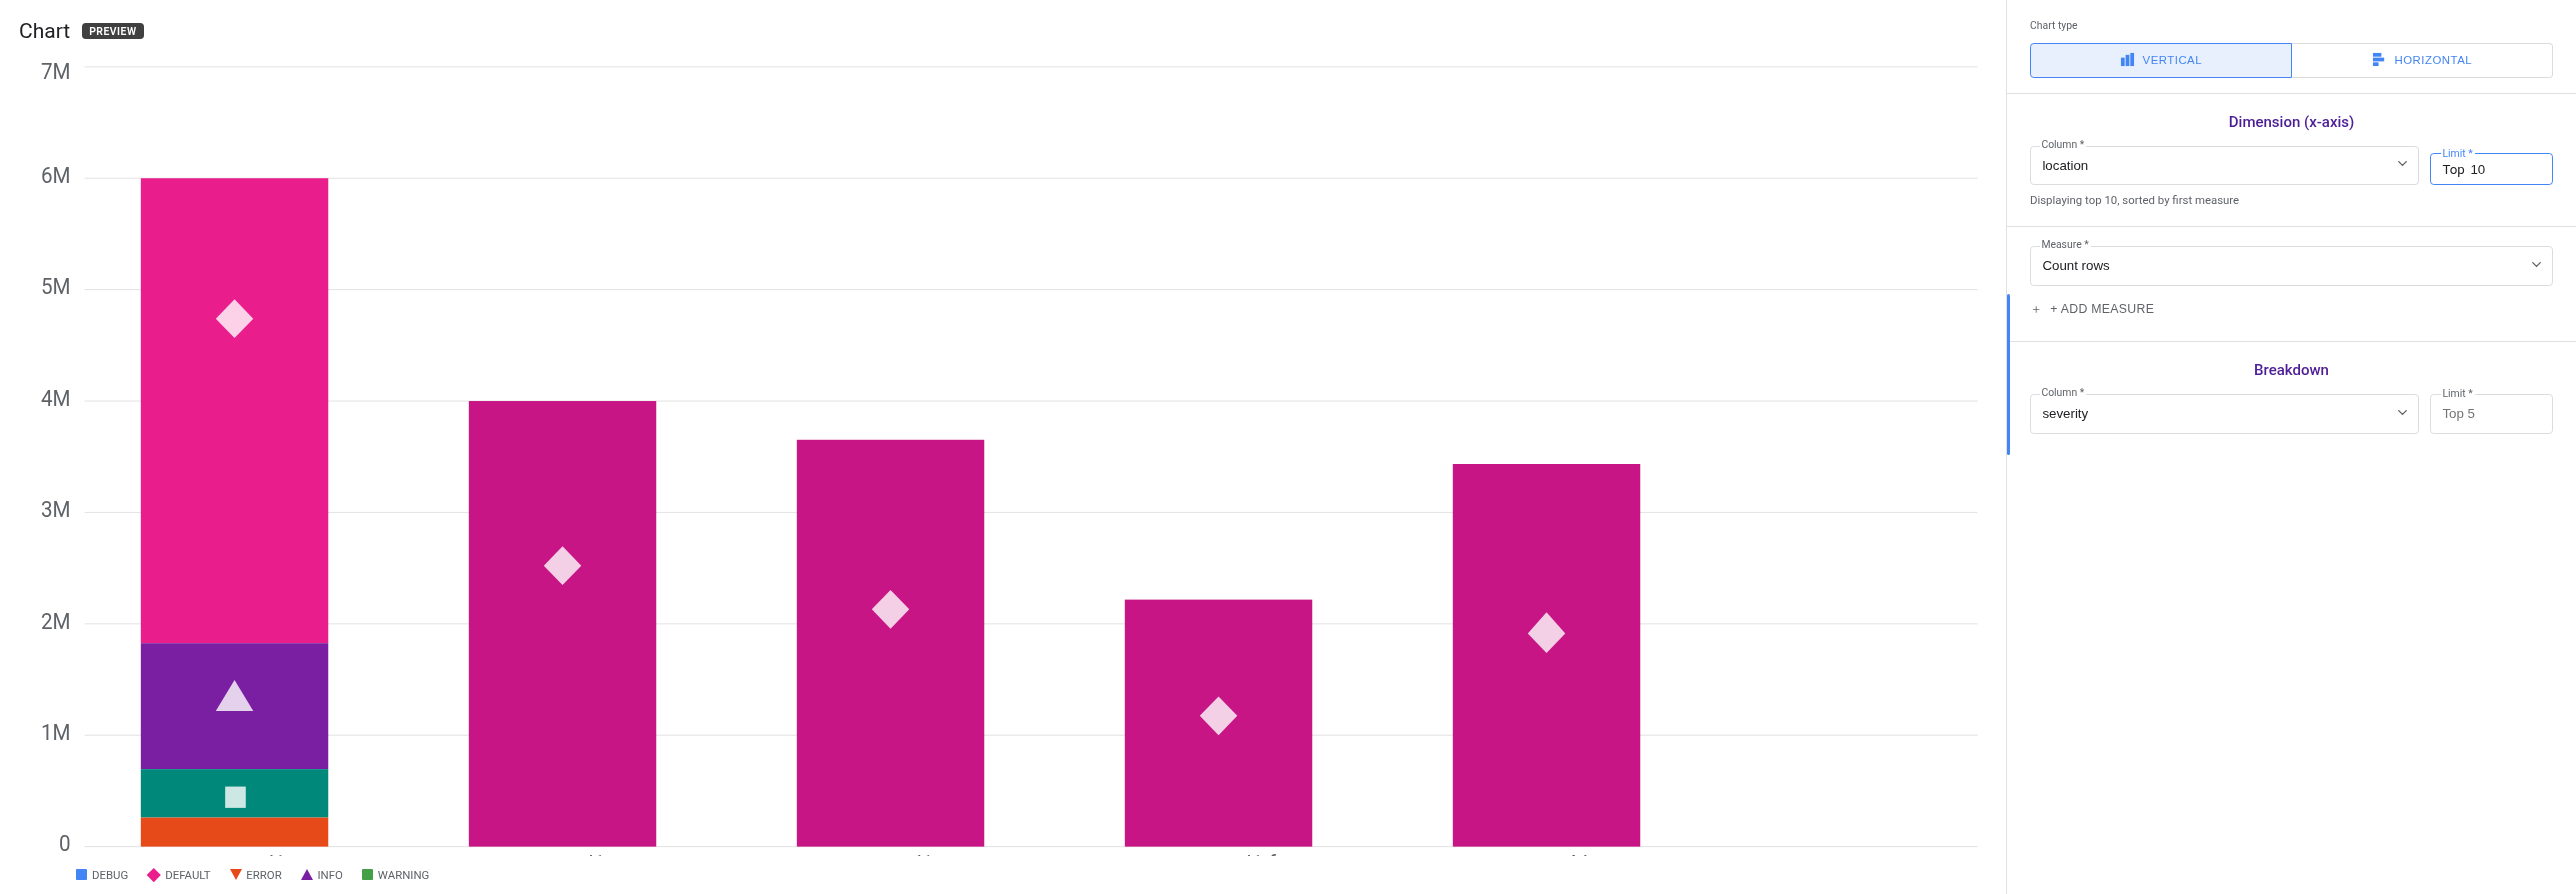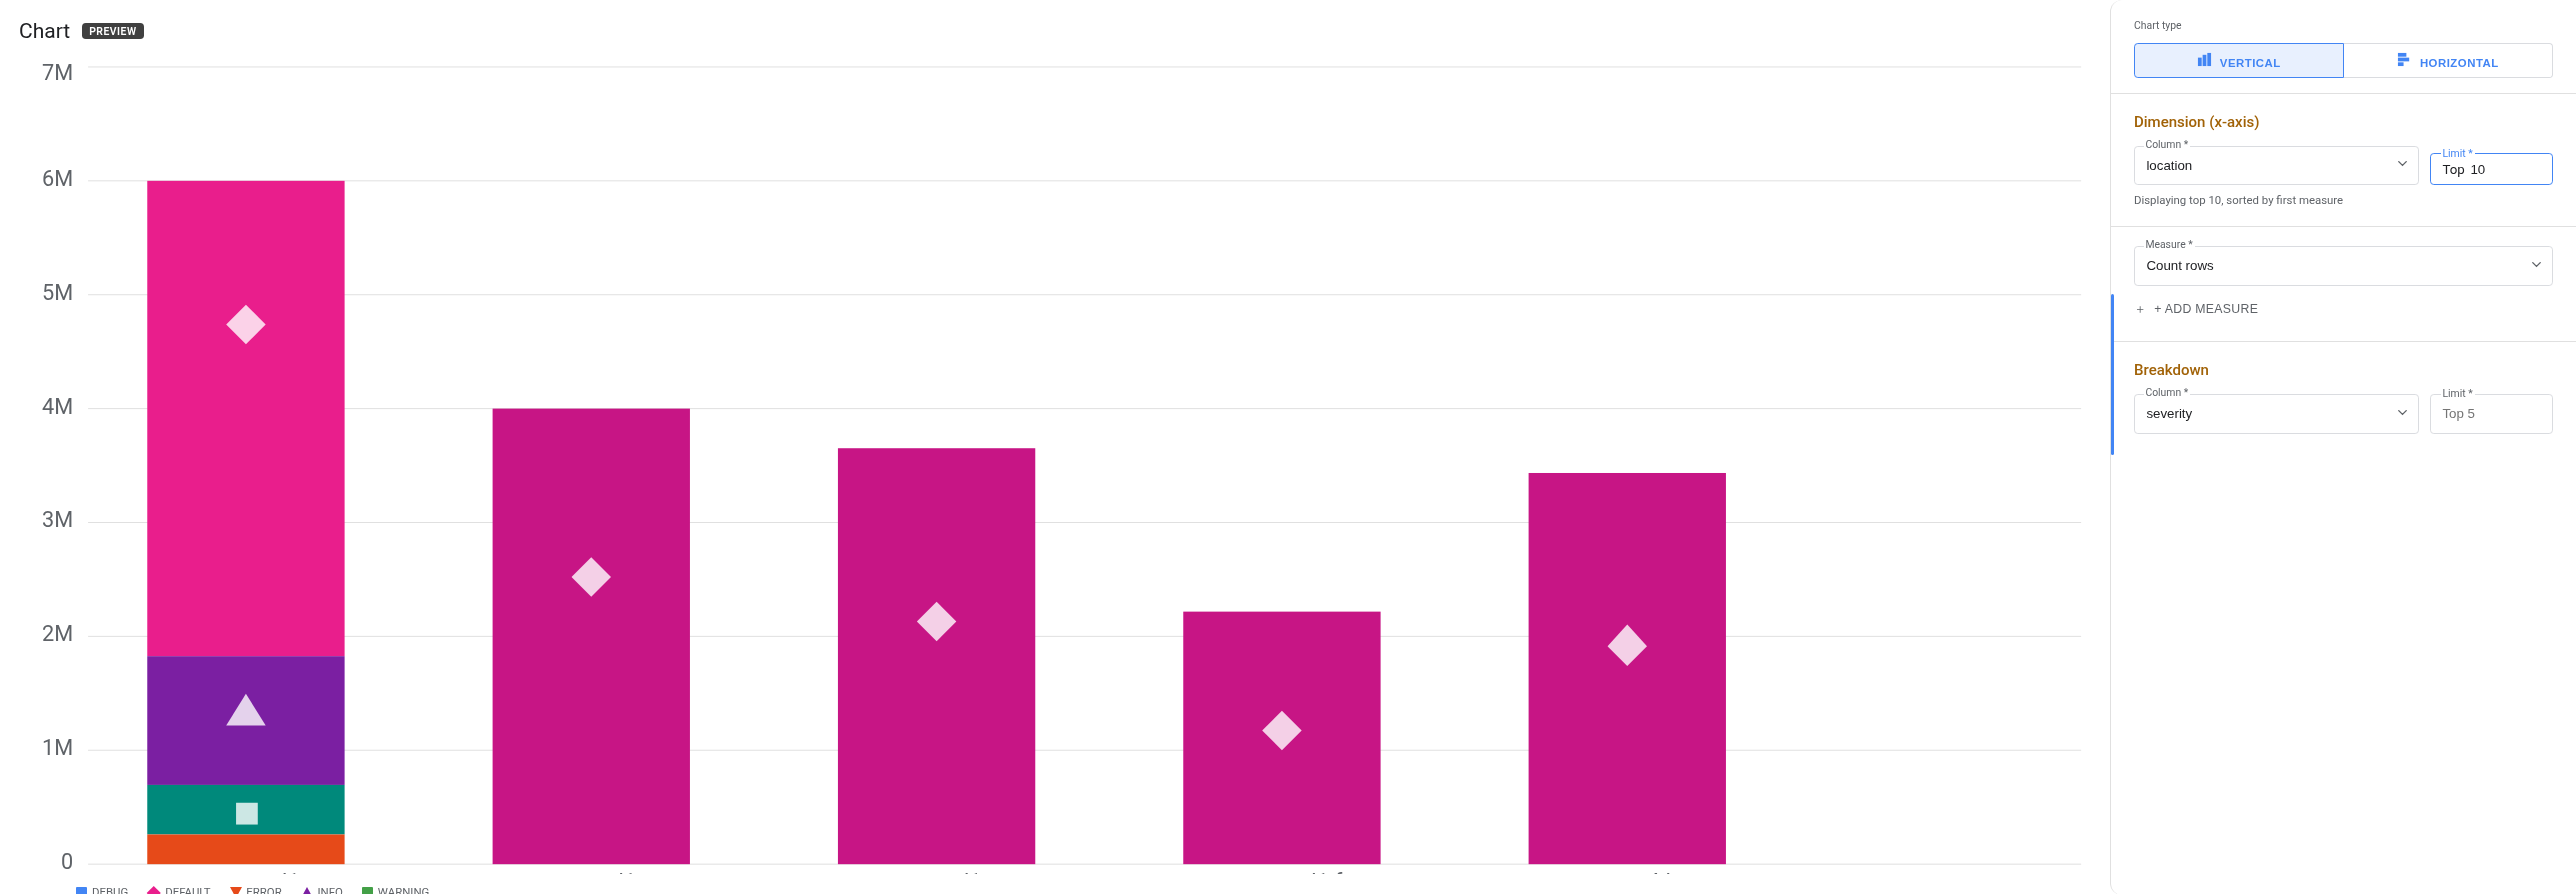--- a/index.html
+++ b/index.html
@@ -69,27 +69,26 @@
     .legend-item {
       display: flex;
       align-items: center;
       gap: 4.7px;
       font-size: 11.4px;
       color: #5f6368;
     }
 
     
     .right-panel {
-      width: 466px;
+      width: 570px;
       border-left: 0.9px solid #e0e0e0;
       display: flex;
       flex-direction: column;
       padding: 0;
       overflow-y: auto;
-      border-radius: 12px;
     }
 
     
     .chart-type-section {
       padding: 19px 23px 15px 23px;
       border-bottom: 0.9px solid #e0e0e0;
     }
 
     .chart-type-label {
       font-size: 10.4px;
@@ -138,25 +137,25 @@
       gap: 0;
       margin-top: 11.4px;
     }
 
     .orientation-btn {
       flex: 1;
       padding: 7.6px 15px;
       border: 0.9px solid #dadce0;
       background: #fff;
       font-size: 11.4px;
-      font-weight: 700;
+      font-weight: 400;
       letter-spacing: 0.5px;
       cursor: pointer;
       display: flex;
-      align-items: flex-end;
+      align-items: center;
       justify-content: center;
       gap: 7.6px;
       color: #4285f4;
     }
 
     .orientation-btn.active {
       background: #e8f0fe;
       border-color: #4285f4;
     }
 
@@ -171,22 +170,23 @@
 
     
     .dimension-section {
       padding: 19px 23px;
       border-bottom: 0.9px solid #e0e0e0;
     }
 
     .section-title {
       font-size: 15px;
       font-weight: 500;
-      color: #a16207;
+      color: #4c1d95;
       margin-bottom: 15px;
+      text-align: center;
     }
 
     .field-row {
       display: flex;
       gap: 11.4px;
       align-items: flex-end;
       margin-bottom: 5px;
     }
 
     .field-group {

